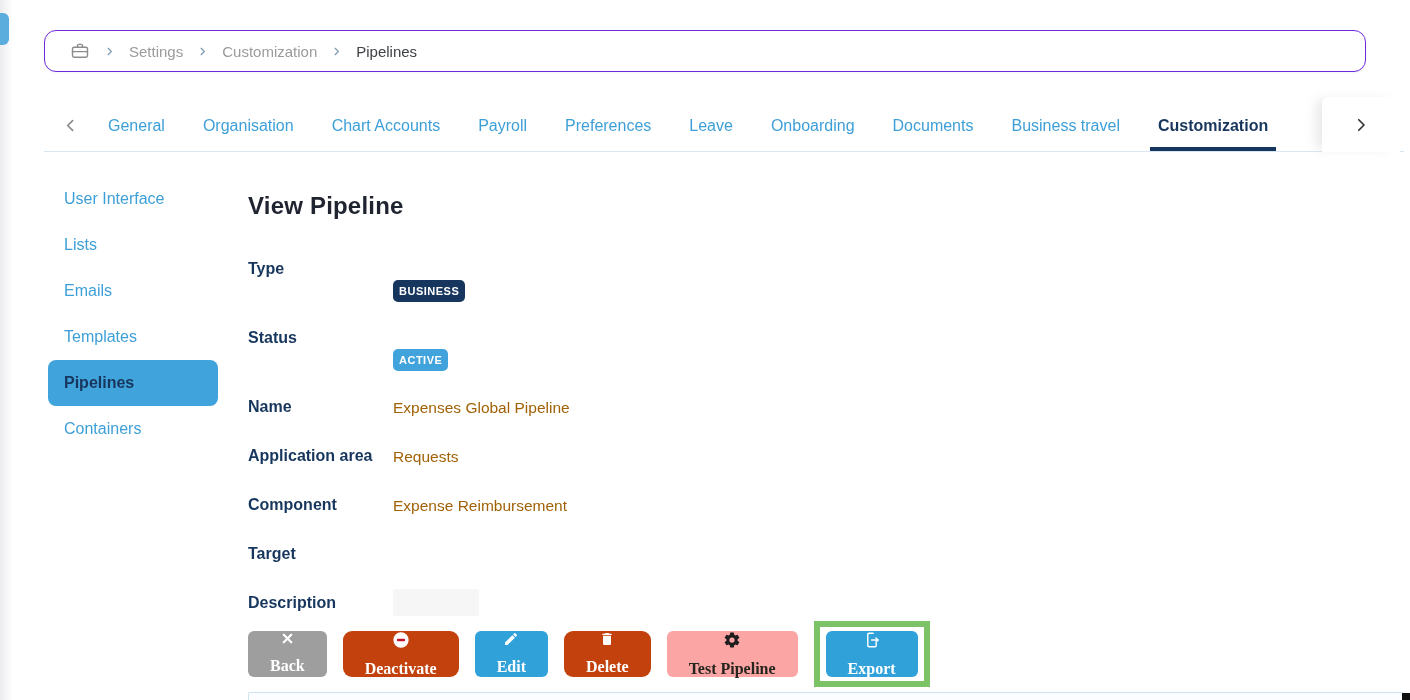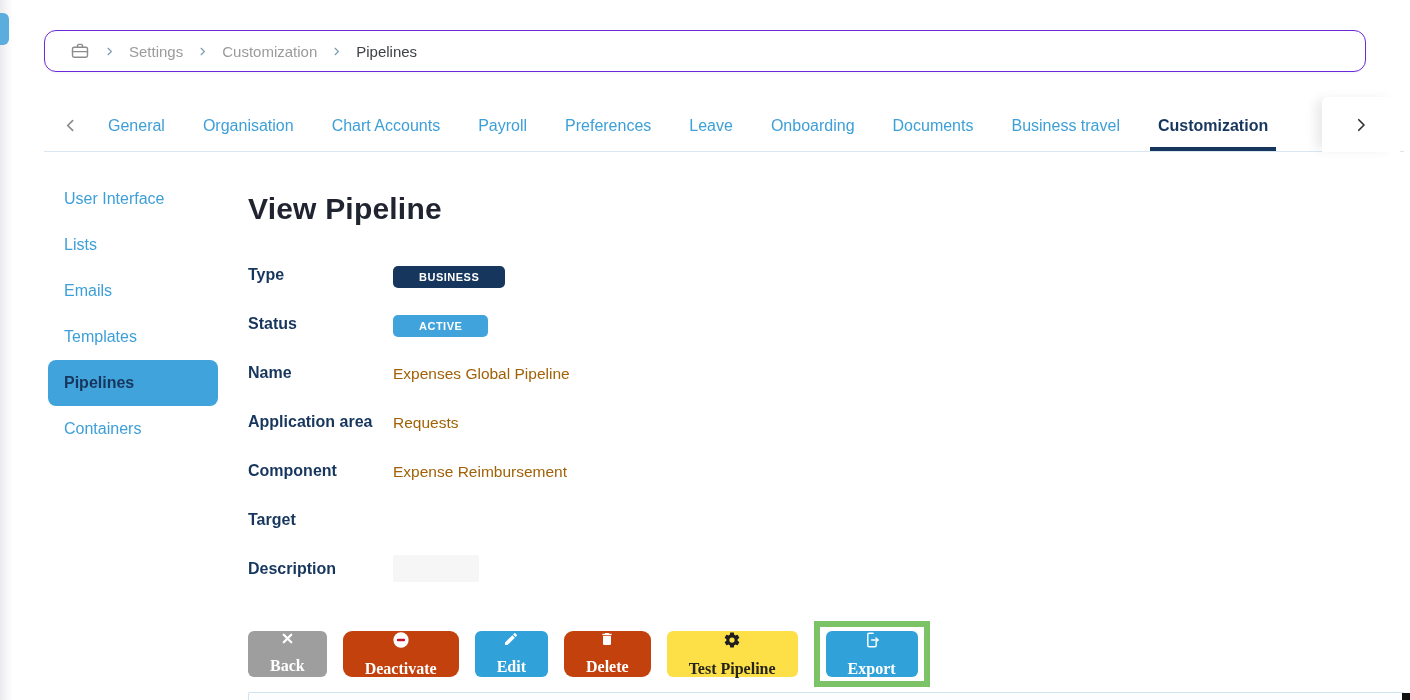--- a/index.html
+++ b/index.html
@@ -45,42 +45,42 @@
 
   
   .sidebar { position:absolute; left:48px; top:176px; width:170px; display:flex;
     flex-direction:column; }
   .side-item { padding:14px 16px; font-size:16px; color:#3d9fd8; cursor:pointer;
     border-radius:8px; }
   .side-item.active { background:#41a3dc; color:#17365d; font-weight:bold; }
 
   
   .main { position:absolute; left:248px; top:192px; width:1000px; }
-  .page-title { font-size:30px; font-weight:bold; color:#1f2430; letter-spacing:0.2px; }
+  .page-title { font-size:24px; font-weight:bold; color:#1f2430; letter-spacing:0.2px; }
   .fields { margin-top:40px; }
   .field-row { display:flex; align-items:flex-start; min-height:22px; margin-bottom:27px; }
   .field-label { width:145px; flex:0 0 145px; font-size:16px; font-weight:bold; color:#17365d; }
   .field-value { font-size:15.5px; color:#a16207; padding-top:1px; }
-  .badge { display:inline-block; padding:5px 26px; border-radius:5px; color:#fff;
-    font-size:11px; font-weight:bold; letter-spacing:0.5px; }
+  .badge { display:inline-block; padding:5px 6px; border-radius:5px; color:#fff;
+    font-size:11px; font-weight:bold; letter-spacing:0.5px;margin-top:20px; }
   .badge-navy { background:#17365d; }
   .badge-blue { background:#41a3dc; }
   .empty-box { display:inline-block; width:86px; height:27px; background:#f6f6f6;
     border-radius:2px; margin-top:-5px; }
 
   
   .actions { position:absolute; left:248px; top:621px; display:flex; align-items:center; gap:16px; }
   .btn { height:46px; border:none; border-radius:6px; padding:0 22px;
     display:inline-flex; align-items:center; gap:11px; font-size:16px; font-weight:bold;
     color:#fff; cursor:pointer; font-family:Liberation Serif, serif; white-space:nowrap;flex-direction:column; }
   .btn .btn-icon { display:flex; align-items:center; }
   .btn-grey { background:#9e9e9e; }
   .btn-red { background:#c2410c;border-radius:9px; }
   .btn-blue { background:#31a2d9; }
-  .btn-yellow { background:#fde047; color:#26251d; }
+  .btn-yellow { background:#fca5a5; color:#26251d; }
   .highlight-wrap { border:6px solid #7cc368; padding:4px 6px; display:inline-block; }
 
   
   .bottom-panel { position:absolute; left:248px; top:692px; width:1156px; height:9px;
     background:#fbfdff; border:1px solid #cfe3f0; border-bottom:none; border-radius:2px 2px 0 0; }
   .corner-artifact { position:absolute; right:0; bottom:0; width:8px; height:7px; background:#111; }
 </style>
 </head>
 <body>
 

